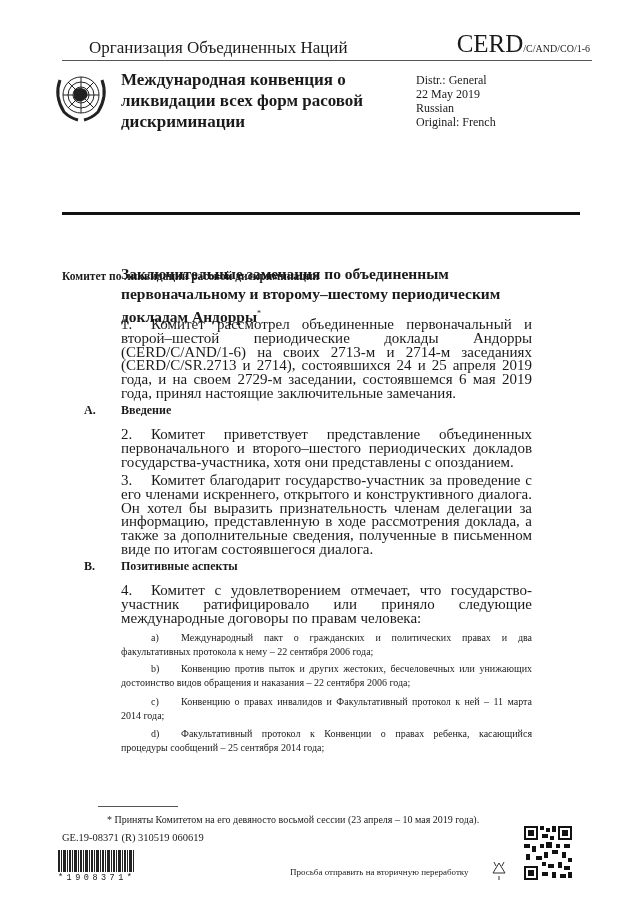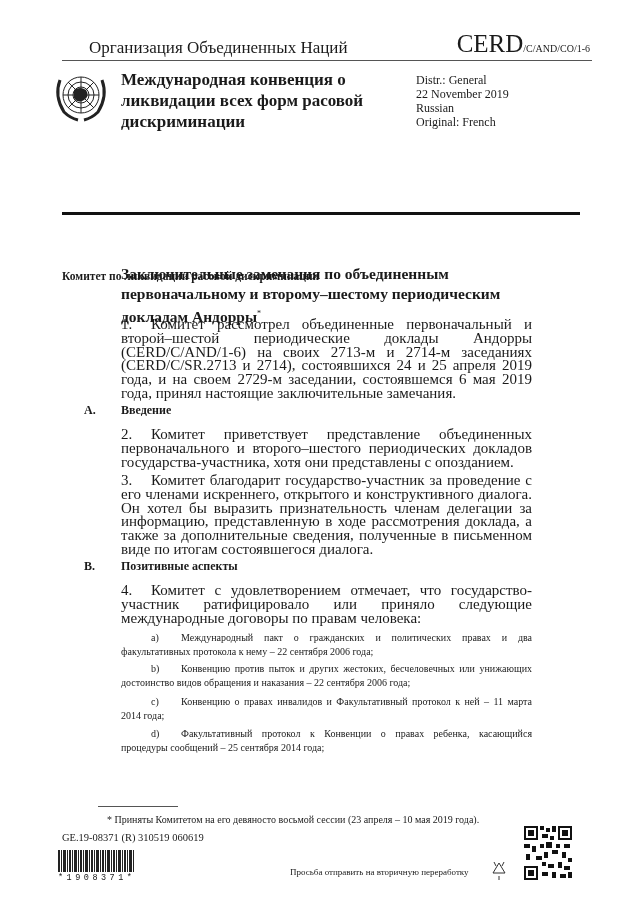--- a/index.html
+++ b/index.html
@@ -52,21 +52,21 @@
   </g>
   <path d="M22 22 q6 -4 12 0 q4 6 -2 10 q-6 4 -10 -2 z" fill="#222"></path>
   <path d="M8 12 q-6 16 4 32 q6 6 14 8" fill="none" stroke="#222" stroke-width="3"></path>
   <path d="M50 12 q6 16 -4 32 q-6 6 -14 8" fill="none" stroke="#222" stroke-width="3"></path>
 </svg>
 
 <div class="abs conv">Международная конвенция о ликвидации всех форм расовой дискриминации</div>
 
 <div class="abs distr">
   <div>Distr.: General</div>
-  <div>22 November 2019</div>
+  <div>22 May 2019</div>
   <div>Russian</div>
   <div>Original: French</div>
 </div>
 
 <div class="abs hr-thick"></div>
 <div class="abs committee">Комитет по ликвидации расовой дискриминации</div>
 
 <div class="abs doc-title"><span>Заключительные замечания по объединенным первоначальному и второму–шестому периодическим докладам Андорры</span><sup>*</sup></div>
 
 <div class="abs para" style="top:318px"><span class="num">1.</span><span>Комитет рассмотрел объединенные первоначальный и второй–шестой периодические доклады Андорры (CERD/C/AND/1-6) на своих 2713-м и 2714-м заседаниях (CERD/C/SR.2713 и 2714), состоявшихся 24 и 25 апреля 2019 года, и на своем 2729-м заседании, состоявшемся 6 мая 2019 года, принял настоящие заключительные замечания.</span></div>

